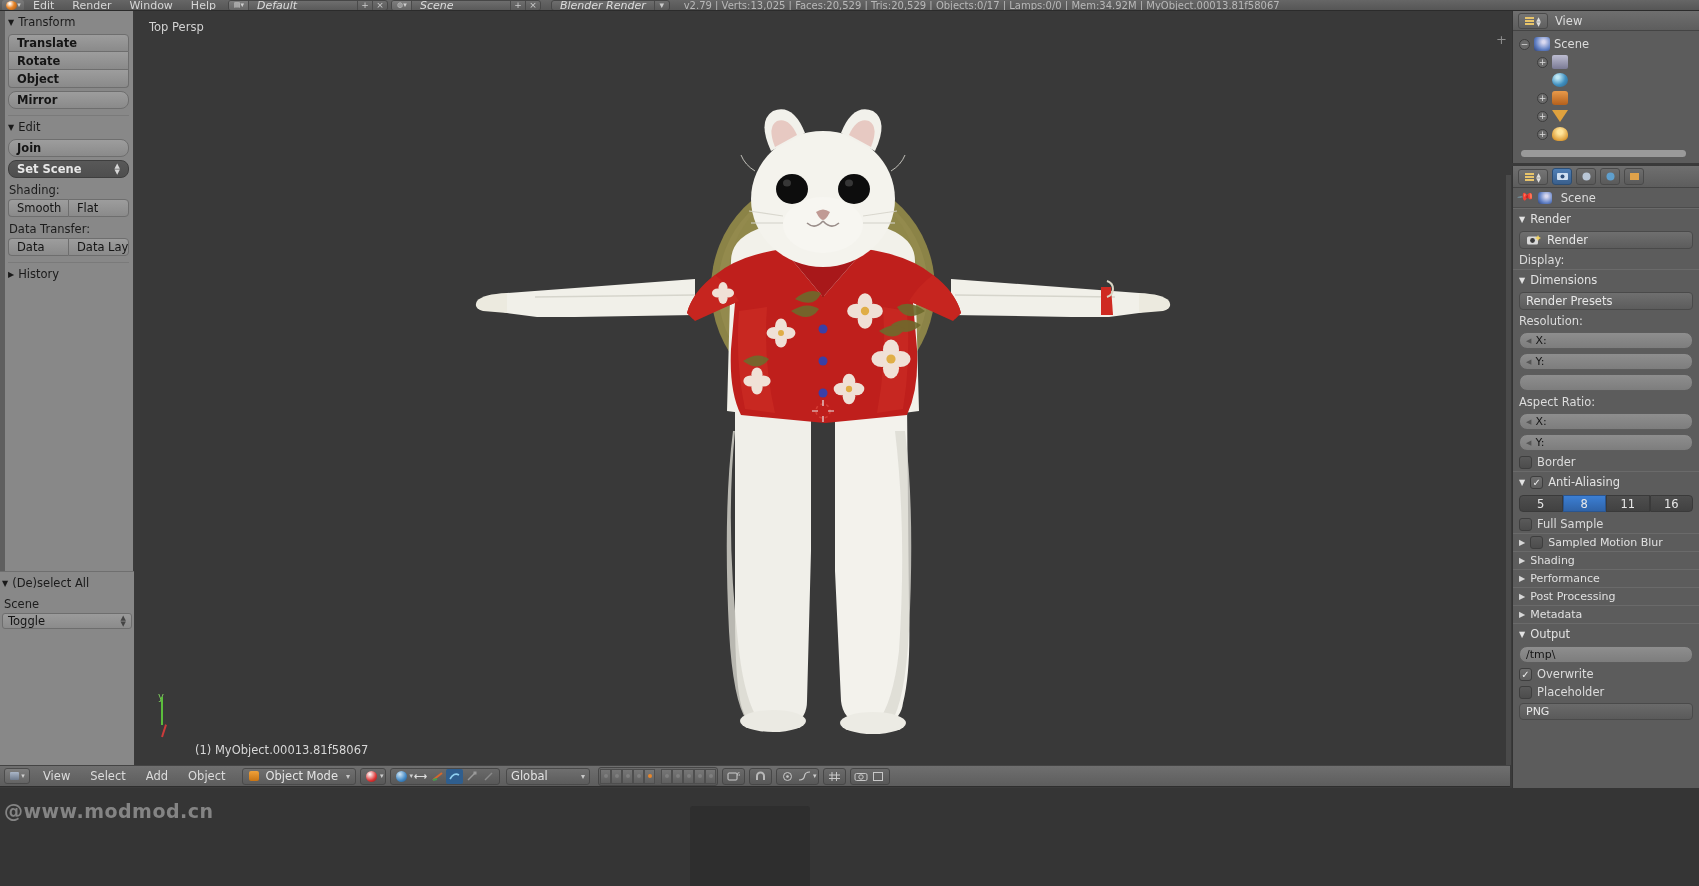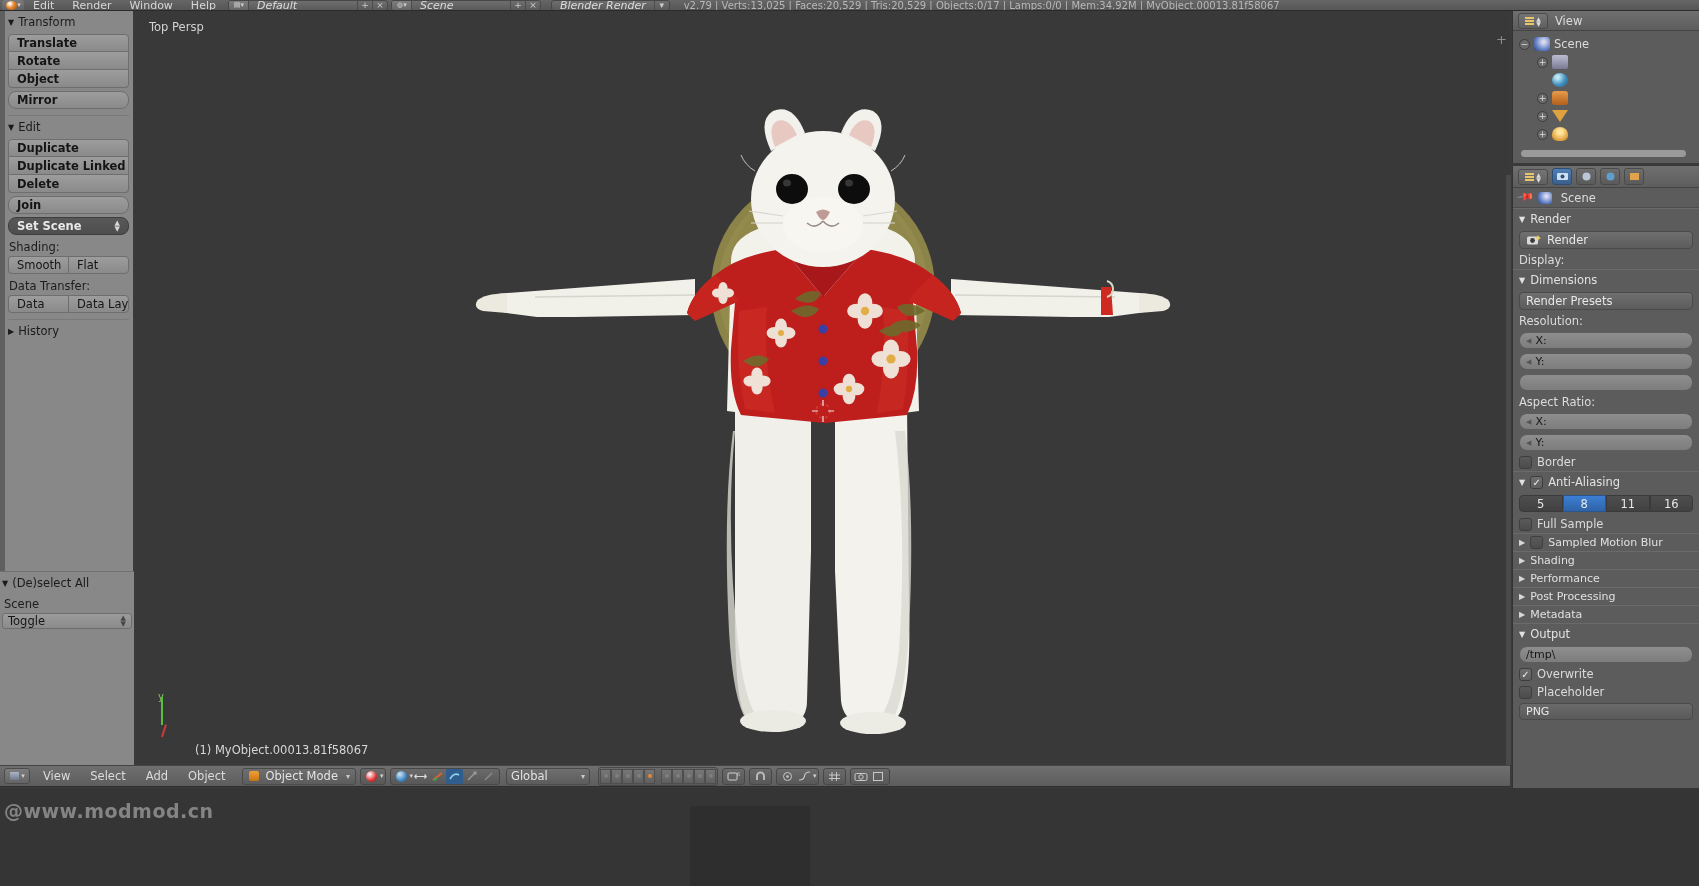--- a/index.html
+++ b/index.html
@@ -432,25 +432,20 @@
       </div>
       <div class="btn-group">
         <div class="tbtn solo">Mirror</div>
       </div>
 
       <div class="ts-sep"></div>
       <div class="panel-header">
         <span class="tri">▼</span>
         <span>Edit</span>
         <span class="grip"><span class="grip-dots"></span></span>
-      </div>
-      <div class="btn-group">
-        <div class="tbtn first">Duplicate</div>
-        <div class="tbtn mid">Duplicate Linked</div>
-        <div class="tbtn last">Delete</div>
       </div>
       <div class="btn-group">
         <div class="tbtn solo">Join</div>
       </div>
       <div class="btn-group">
         <div class="tbtn solo dark">
           <span>Set Scene</span>
           <span class="spin">
               <span>▲</span>
               <span>▼</span>

